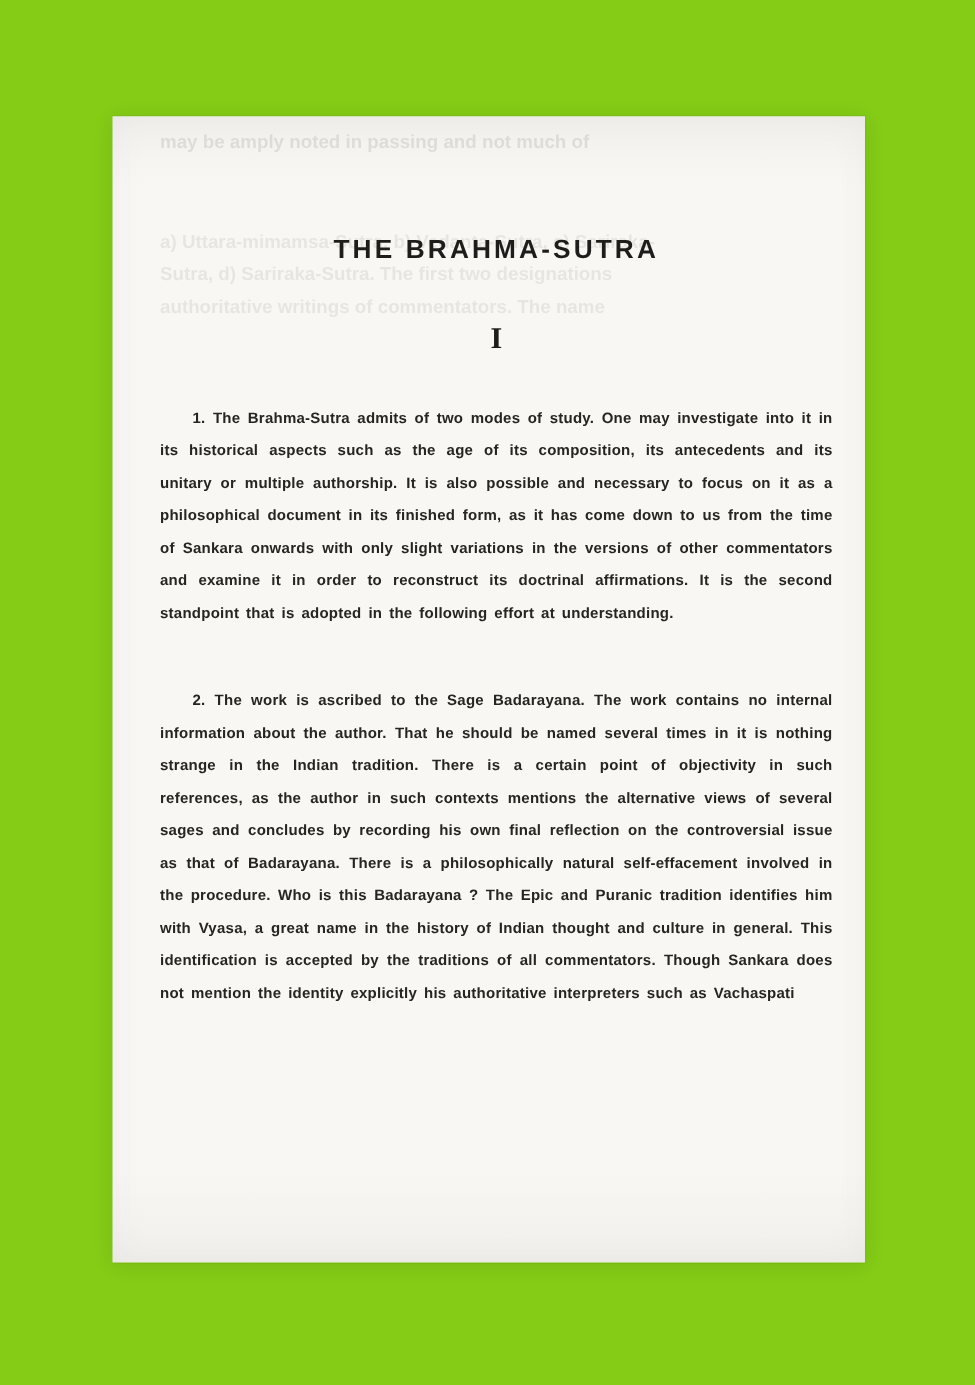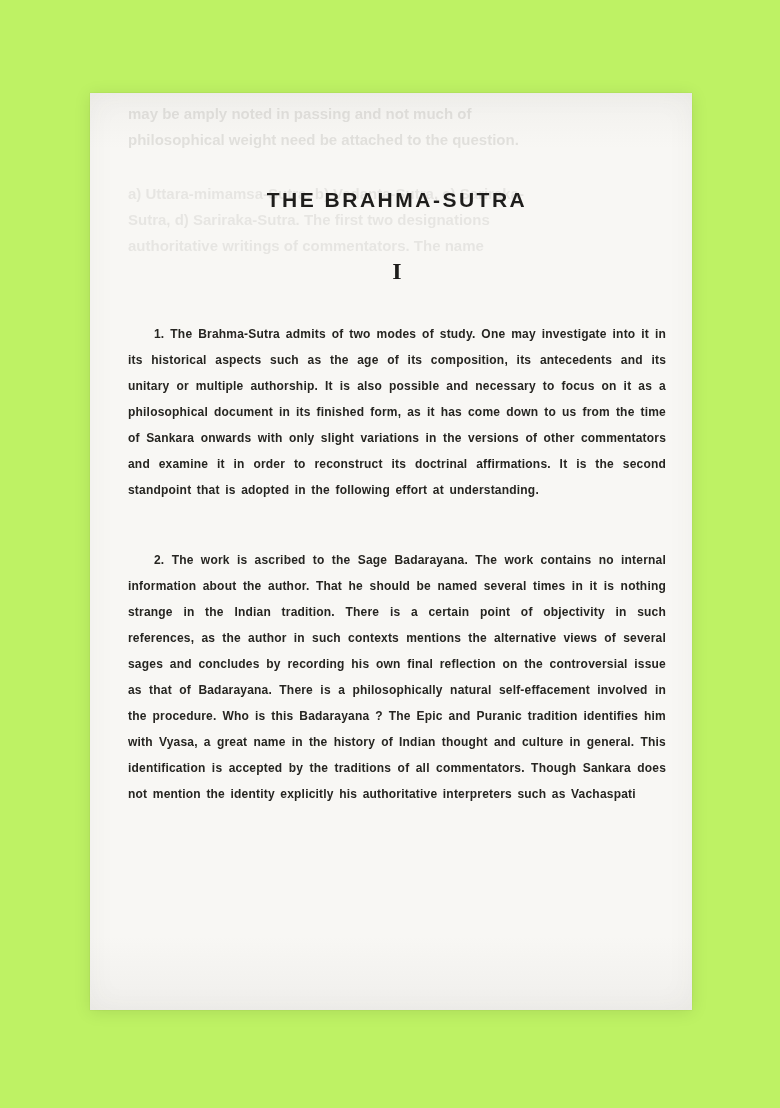--- a/index.html
+++ b/index.html
@@ -5,21 +5,21 @@
   html, body {
     margin: 0;
     padding: 0;
     background: #ffffff;
   }
   .viewport {
     position: relative;
     width: 780px;
     height: 1108px;
     margin: 0 auto;
-    background: #bef264;
+    background: #84cc16;
     overflow: hidden;
     font-family: "Liberation Sans", sans-serif;
   }
   .scan {
     position: absolute;
     left: 90px;
     top: 93px;
     width: 602px;
     height: 917px;
     box-sizing: border-box;
@@ -81,21 +81,20 @@
   .para.p2 { margin-top: 44px; }
 </style>
 </head>
 <body>
 
 <div class="viewport">
   <div class="scan">
 
     <div class="ghost ghost-top">
       <div class="gline">may be amply noted in passing and not much of</div>
-      <div class="gline">philosophical weight need be attached to the question.</div>
     </div>
 
     <div class="ghost ghost-mid">
       <div class="gline">a) Uttara-mimamsa-Sutra,  b) Vedanta-Sutra,  c) Sariraka-</div>
       <div class="gline">Sutra,  d) Sariraka-Sutra.  The first two designations</div>
       <div class="gline">authoritative  writings  of  commentators.   The  name</div>
     </div>
 
     <div class="content">
       <h1 class="title">THE BRAHMA-SUTRA</h1>

